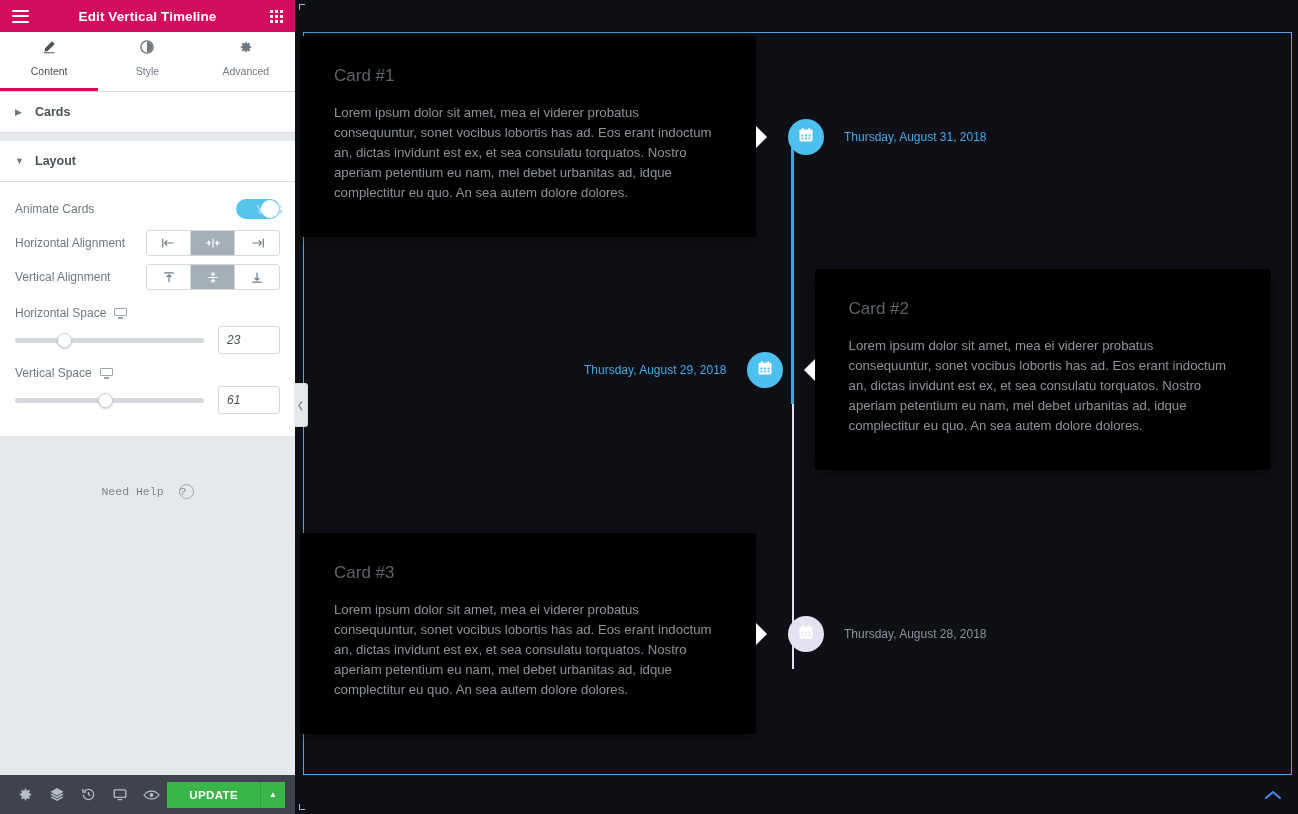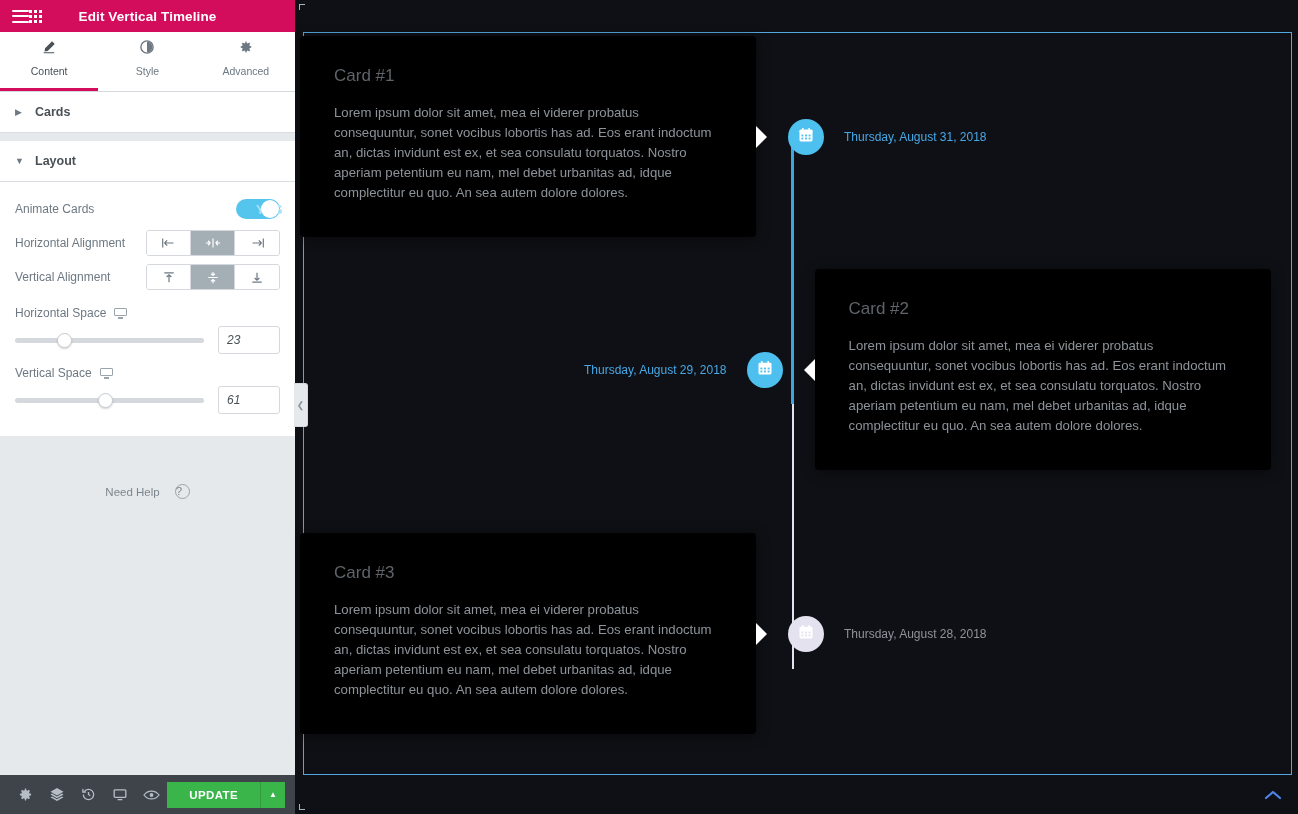--- a/index.html
+++ b/index.html
@@ -14,21 +14,21 @@
   
   .panel {
     width: 295px; height: 814px;
     background: #e6e9ec;
     position: relative;
     display: flex; flex-direction: column;
     z-index: 5;
   }
   .panel-header {
     height: 32px; background: #d30c5c;
-    display: flex; align-items: center; 
+    display: flex; align-items: center; justify-content: space-between;
     padding: 0 12px; flex: none;
   }
   .panel-title {
     color: #ffffff; font-size: 13.5px; font-weight: bold;
     letter-spacing: .1px;
     position: absolute; left: 0; right: 0; text-align: center;
     pointer-events: none;
   }
   .hamburger { width: 17px; height: 13px; display: flex; flex-direction: column;
     justify-content: space-between; cursor: pointer; z-index: 2; }
@@ -81,21 +81,21 @@
   .slider-row { display: flex; align-items: center; gap: 14px; }
   .track { position: relative; height: 5px; border-radius: 3px; background: #d5d8dc; flex: 1; }
   .thumb { position: absolute; top: -5px; width: 15px; height: 15px; border-radius: 50%;
     background: #fff; border: 1px solid #c7ccd1; box-shadow: 0 1px 2px rgba(0,0,0,.18); cursor: pointer; }
   .numbox { width: 62px; height: 28px; border: 1px solid #d5d8dc; border-radius: 3px;
     background: #fff; font-size: 12px; color: #495157; padding: 0 8px;
     font-family: "Liberation Sans", sans-serif; font-style: italic; }
 
   .need-help { flex: 1; display: flex; align-items: flex-start; justify-content: center;
     padding-top: 48px; background: #e6e9ec; }
-  .need-help span { font-size: 11.5px; color: #7c868e; display: flex; align-items: center; gap: 15px; cursor: pointer; }
+  .need-help span { font-size: 11.5px; color: #7c868e; display: flex; align-items: center; gap: 15px; cursor: pointer; font-family: Liberation Mono, monospace; }
   .qmark { width: 15px; height: 15px; border-radius: 50%; border: 1px solid #9aa4ab;
     color: #9aa4ab; font-size: 10px; line-height: 13px; text-align: center; }
 
   .panel-footer { height: 39px; background: #3f444b; display: flex; align-items: center;
     padding: 0 10px; gap: 0; flex: none; }
   .foot-ico { width: 39px; height: 39px; display: flex; align-items: center; justify-content: center;
     color: #b6bdc4; font-size: 14px; cursor: pointer; }
   .update-wrap { display: flex; margin-left: auto; height: 26px; }
   .update { background: #39b54a; color: #fff; border: none; font-size: 11.5px; font-weight: bold;
     padding: 0 22px; cursor: pointer; font-family: "Liberation Sans", sans-serif; letter-spacing: .4px; }

